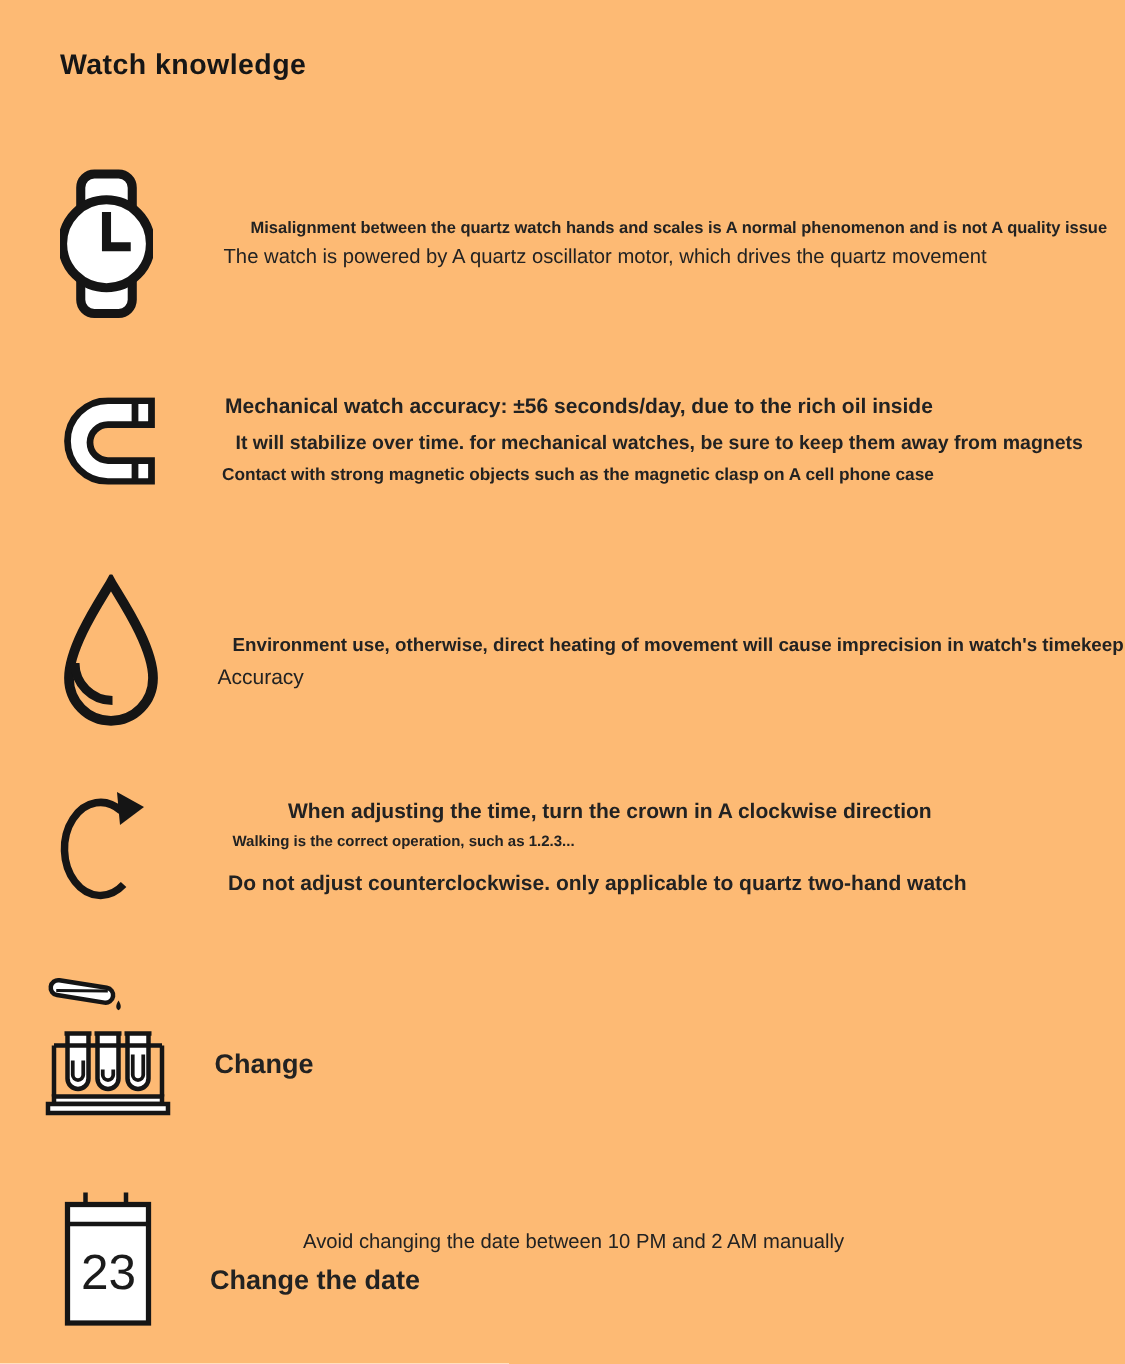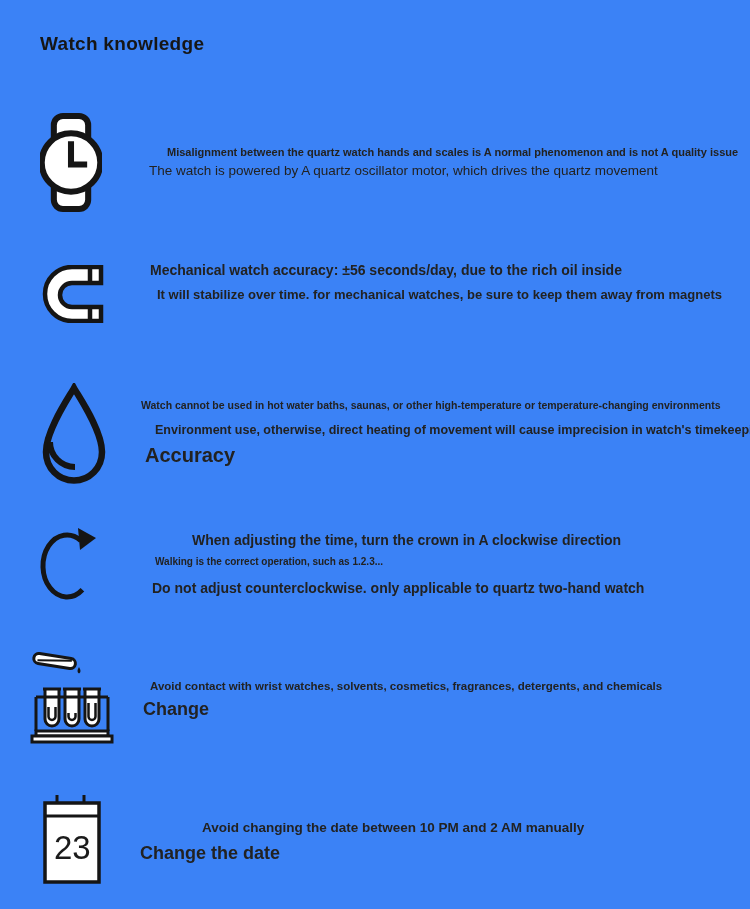--- a/index.html
+++ b/index.html
@@ -1,20 +1,20 @@
 <!DOCTYPE html>
 <html><head>
 <meta charset="utf-8">
 <style>
   html, body { margin: 0; padding: 0; background: #ffffff; }
   .canvas {
     position: relative;
     width: 750px;
     height: 909px;
-    background: #3b82f6;
+    background: #fdba74;
     font-family: "Liberation Sans", sans-serif;
     color: #1e1e1e;
     overflow: hidden;
   }
   .title {
     position: absolute;
     left: 40px; top: 33px;
     margin: 0;
     font-size: 19px;
     font-weight: 700;
@@ -38,30 +38,30 @@
 
   .s1l1 { left: 167px; top: 146px; font-size: 11px;   font-weight: 700; }
   .s1l2 { left: 149px; top: 163px; font-size: 13.5px; font-weight: 400; }
 
   .s2l1 { left: 150px; top: 262px; font-size: 14px;   font-weight: 700; }
   .s2l2 { left: 157px; top: 287px; font-size: 13px;   font-weight: 700; }
   .s2l3 { left: 148px; top: 311px; font-size: 11.5px; font-weight: 600; }
 
   .s3l1 { left: 141px; top: 399px; font-size: 10.5px; font-weight: 600; }
   .s3l2 { left: 155px; top: 423px; font-size: 12.5px; font-weight: 700; }
-  .s3l3 { left: 145px; top: 443px; font-size: 20px;   font-weight: 700; }
+  .s3l3 { left: 145px; top: 443px; font-size: 14px;   font-weight: 400; }
 
   .s4l1 { left: 192px; top: 532px; font-size: 14px;   font-weight: 700; }
   .s4l2 { left: 155px; top: 556px; font-size: 10px;   font-weight: 700; }
   .s4l3 { left: 152px; top: 580px; font-size: 14px;   font-weight: 700; }
 
   .s5l1 { left: 150px; top: 680px; font-size: 11.5px; font-weight: 700; }
   .s5l2 { left: 143px; top: 699px; font-size: 18px;   font-weight: 700; }
 
-  .s6l1 { left: 202px; top: 820px; font-size: 13.5px; font-weight: 700; }
+  .s6l1 { left: 202px; top: 820px; font-size: 13.5px; font-weight: 400; }
   .s6l2 { left: 140px; top: 843px; font-size: 18px; font-weight: 700; }
 
   .stroke { fill: none; stroke: #151515; }
   .fillw  { fill: #ffffff; stroke: #151515; }
   .solid  { fill: #151515; stroke: none; }
   .cal-day {
     font-family: "Liberation Sans", sans-serif;
     font-size: 33px;
     font-weight: 400;
     fill: #1b1b1b;
@@ -81,26 +81,26 @@
   </svg>
   <div class="t s1l1">Misalignment between the quartz watch hands and scales is A normal phenomenon and is not A quality issue</div>
   <div class="t s1l2">The watch is powered by A quartz oscillator motor, which drives the quartz movement</div>
 
   <svg class="icon i-magnet" viewBox="0 0 62 58" aria-hidden="true">
     <path class="fillw" stroke-width="4.5" d="M30,2 H59 V18 H30 A12,12 0 0 0 30,42 H59 V56 H30 A27,27 0 1 1 30,2 Z"></path>
     <path class="stroke" stroke-width="4.5" d="M48,2 V18 M48,42 V56"></path>
   </svg>
   <div class="t s2l1">Mechanical watch accuracy: ±56 seconds/day, due to the rich oil inside</div>
   <div class="t s2l2">It will stabilize over time. for mechanical watches, be sure to keep them away from magnets</div>
+  <div class="t s2l3">Contact with strong magnetic objects such as the magnetic clasp on A cell phone case</div>
 
   <svg class="icon i-drop" viewBox="0 0 68 104" aria-hidden="true">
     <path class="stroke" stroke-width="6.5" d="M34,5 C29,14 6,47 6,69 C6,85 18.5,97.5 34,97.5 C49.5,97.5 62,85 62,69 C62,47 39,14 34,5 Z"></path>
     <path class="stroke" stroke-width="6" d="M10,59 A25,25 0 0 0 35,84"></path>
   </svg>
-  <div class="t s3l1">Watch cannot be used in hot water baths, saunas, or other high-temperature or temperature-changing environments</div>
   <div class="t s3l2">Environment use, otherwise, direct heating of movement will cause imprecision in watch's timekeeping</div>
   <div class="t s3l3">Accuracy</div>
 
   <svg class="icon i-rotate" viewBox="0 0 58 80" aria-hidden="true">
     <path class="stroke" stroke-width="5" d="M40.8,14.6 A24,31 0 1 0 42.4,63.7"></path>
     <path class="solid" d="M38,2 L56,12 L40,24 Z"></path>
   </svg>
   <div class="t s4l1">When adjusting the time, turn the crown in A clockwise direction</div>
   <div class="t s4l2">Walking is the correct operation, such as 1.2.3...</div>
   <div class="t s4l3">Do not adjust counterclockwise. only applicable to quartz two-hand watch</div>
@@ -118,21 +118,20 @@
     <path class="stroke" stroke-width="3" d="M13,44 H31 M33,44 H51 M53,44 H71"></path>
 
     <path class="stroke" stroke-width="2.5" d="M18.5,62 L18.5,71.5 A3.5,3.5 0 0 0 25.5,71.5 L25.5,62"></path>
     <path class="stroke" stroke-width="2.5" d="M38.5,68 L38.5,71.5 A3.5,3.5 0 0 0 45.5,71.5 L45.5,68"></path>
     <path class="stroke" stroke-width="2.5" d="M58.5,58 L58.5,71.5 A3.5,3.5 0 0 0 65.5,71.5 L65.5,58"></path>
 
     <path class="stroke" stroke-width="3" d="M6,52 H78 M6,52 V86 M78,52 V86"></path>
     <rect class="fillw" x="6" y="86" width="72" height="5" stroke-width="3"></rect>
     <rect class="fillw" x="2" y="91" width="80" height="6" stroke-width="3"></rect>
   </svg>
-  <div class="t s5l1">Avoid contact with wrist watches, solvents, cosmetics, fragrances, detergents, and chemicals</div>
   <div class="t s5l2">Change</div>
 
   <svg class="icon i-cal" viewBox="0 0 60 92" aria-hidden="true">
     <path class="stroke" stroke-width="3" d="M15,2 V15 M42,2 V15"></path>
     <rect class="fillw" x="3" y="10" width="54" height="79" stroke-width="3.5"></rect>
     <path class="stroke" stroke-width="3" d="M3,23 H57"></path>
     <text class="cal-day" x="12" y="66">23</text>
   </svg>
   <div class="t s6l1">Avoid changing the date between 10 PM and 2 AM manually</div>
   <div class="t s6l2">Change the date</div>

